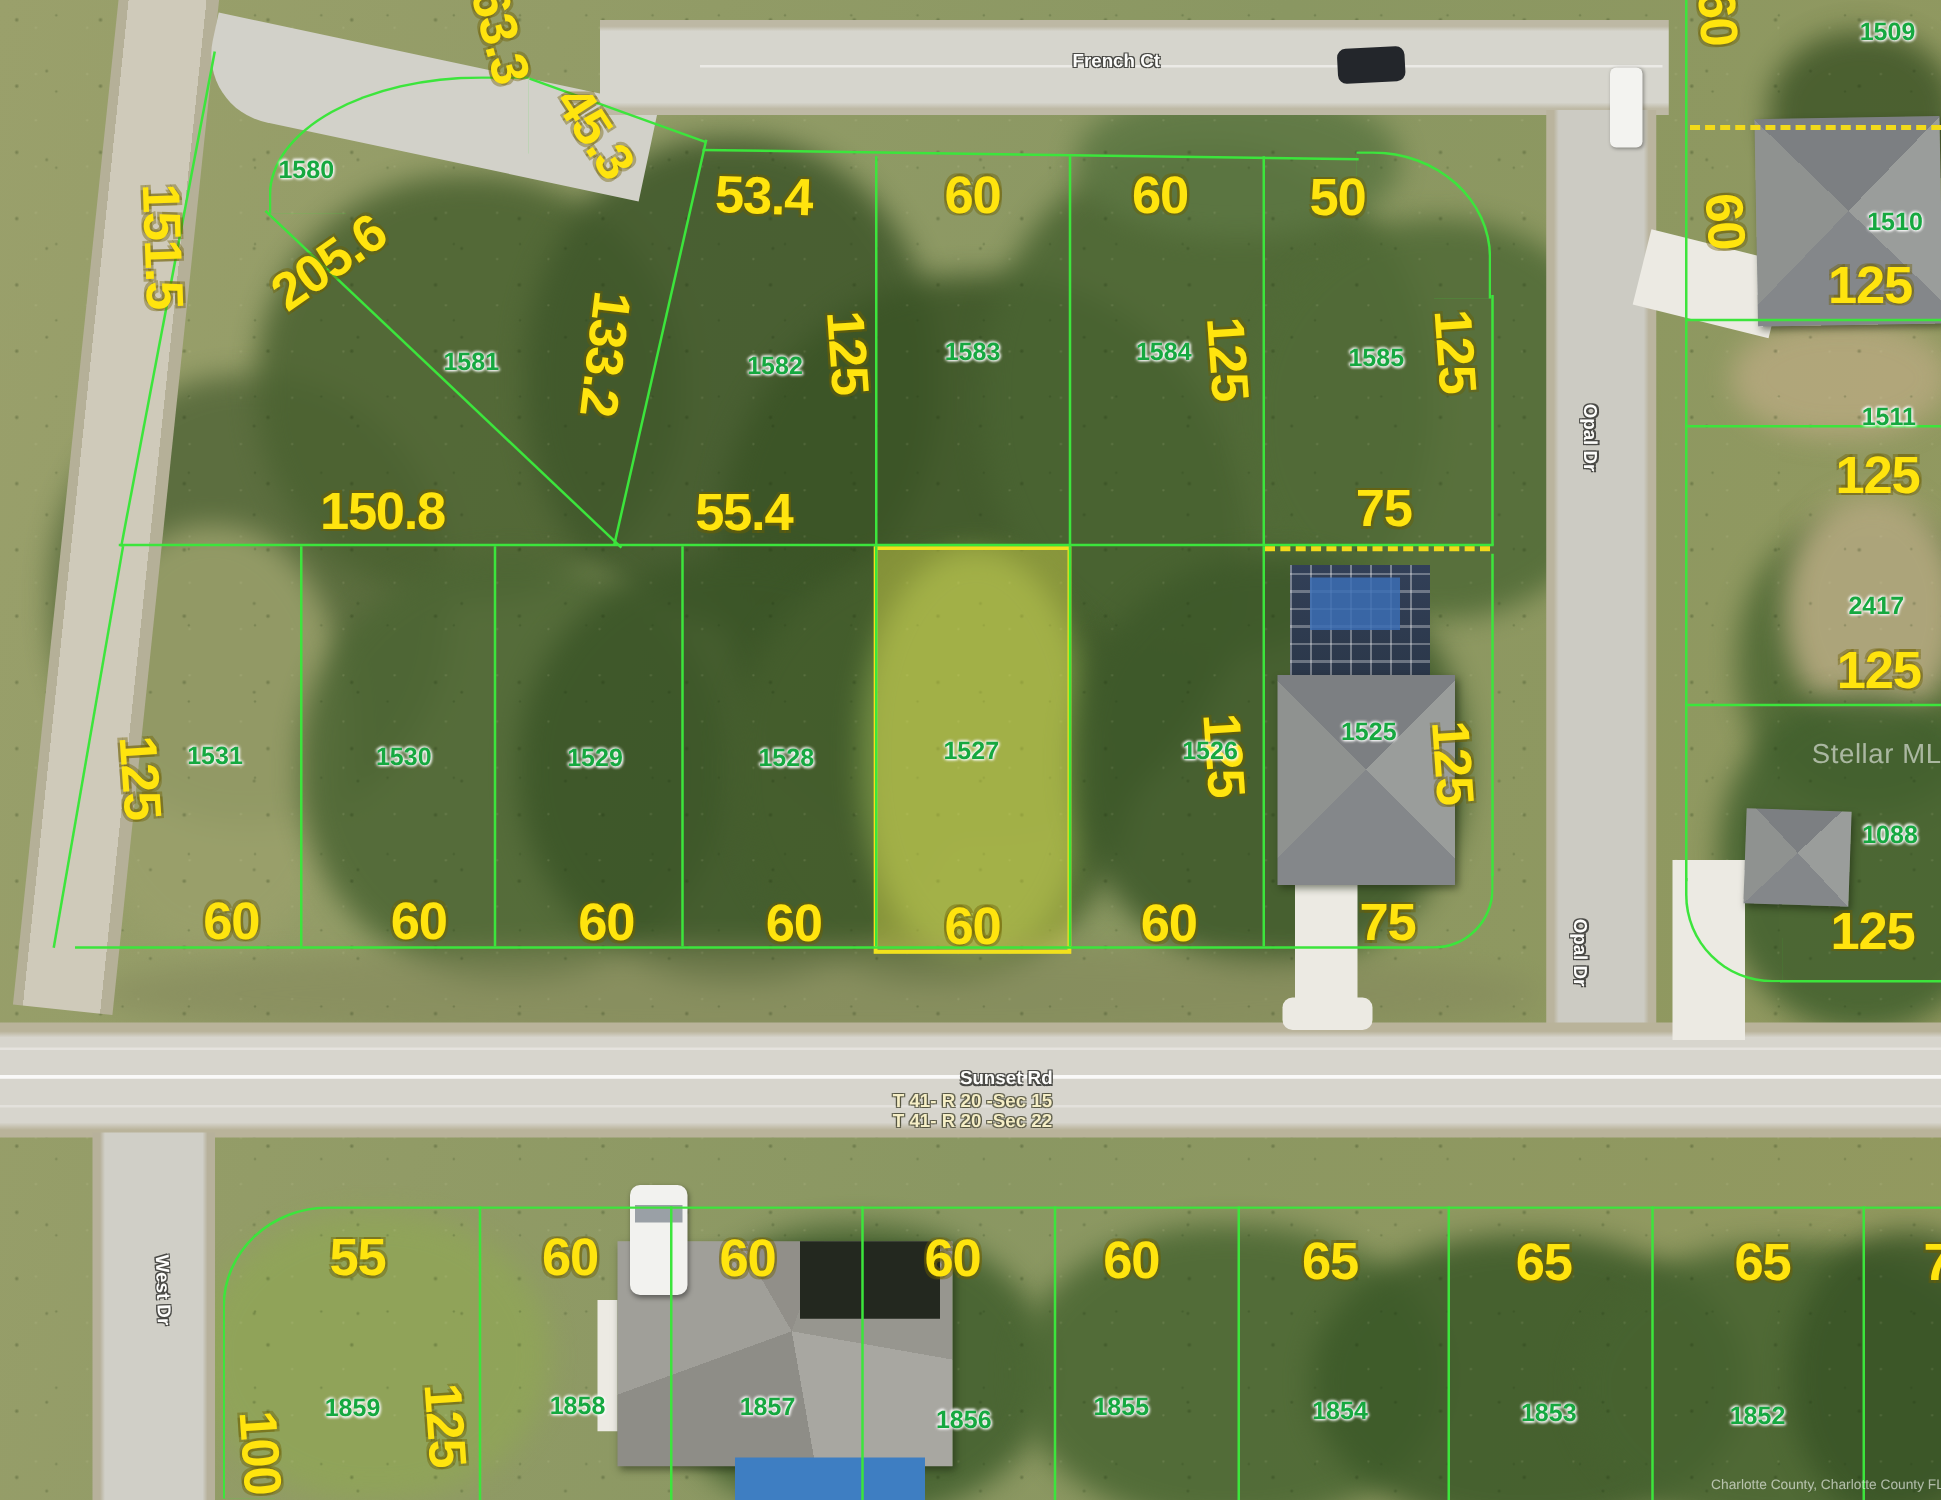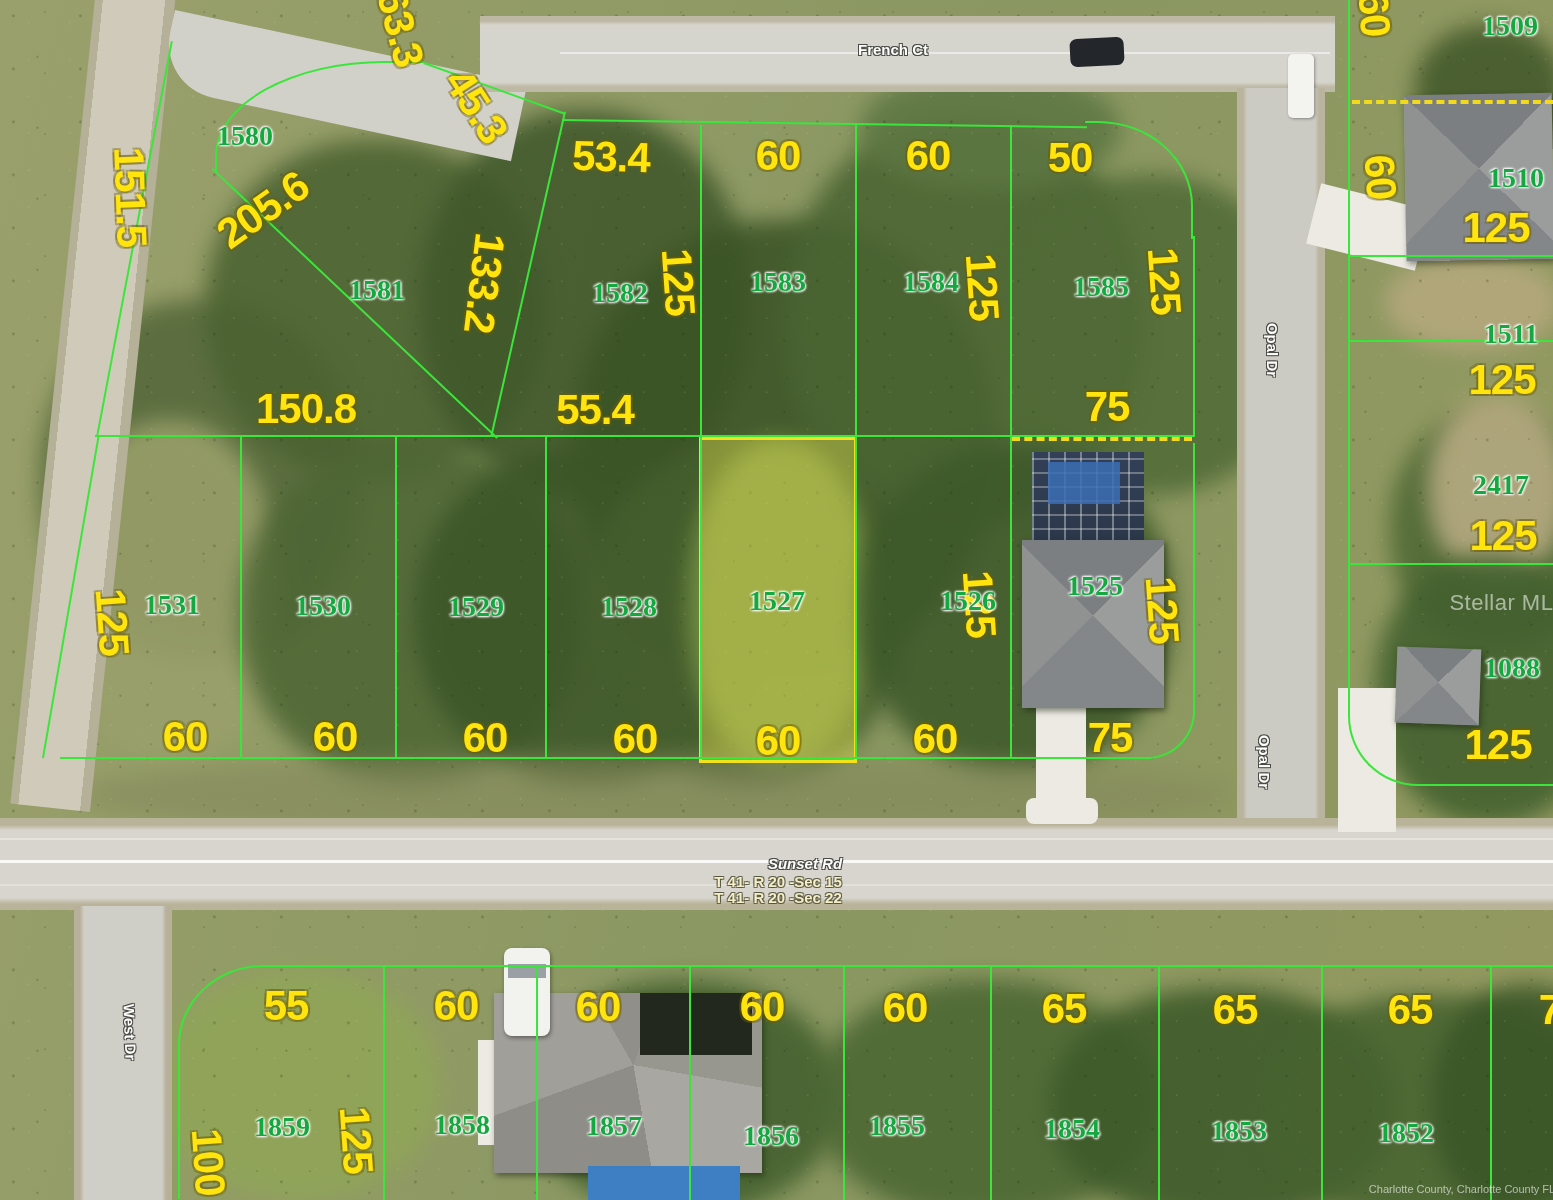--- a/index.html
+++ b/index.html
@@ -19,23 +19,23 @@
   .glh{height:2px;}
   .glv{width:2px;}
   .gdiag{height:2px;transform-origin:0 0;}
   .garc{border-color:#3ce53c;border-style:solid;border-width:0;background:transparent;}
   .ydash{border-top:4px dashed #f2da1a;height:0;}
   .white{background:#eceae3;}
   .label{white-space:nowrap;line-height:1;}
   .dim{font-size:42px;font-weight:bold;color:#ffe40e;letter-spacing:-1px;
        text-shadow:-2px -2px 0 rgba(110,95,0,.4),2px 2px 0 rgba(110,95,0,.4),
                    -2px 2px 0 rgba(110,95,0,.4),2px -2px 0 rgba(110,95,0,.4);}
-  .parcel{font-size:28px;font-weight:bold;color:#16a840;
+  .parcel{font-size:20px;font-weight:bold;color:#16a840;
        text-shadow:0 0 3px rgba(255,255,255,.9),0 0 3px rgba(255,255,255,.9),
-                   1px 1px 2px rgba(255,255,255,.8),-1px -1px 2px rgba(255,255,255,.8);font-family:Liberation Serif, serif;}
+                   1px 1px 2px rgba(255,255,255,.8),-1px -1px 2px rgba(255,255,255,.8);}
   .street{font-size:15px;font-weight:bold;color:#fdfdfb;
        text-shadow:-1px -1px 0 #4a4a46,1px 1px 0 #4a4a46,1px -1px 0 #4a4a46,-1px 1px 0 #4a4a46;}
   .section{font-size:15px;font-weight:bold;color:#f5eec6;
        text-shadow:-1px -1px 0 rgba(80,80,60,.8),1px 1px 0 rgba(80,80,60,.8),
                    1px -1px 0 rgba(80,80,60,.8),-1px 1px 0 rgba(80,80,60,.8);}
   .watermark{font-size:22px;color:rgba(255,255,255,.55);letter-spacing:.5px;}
   .copyright{font-size:11px;color:rgba(255,255,255,.6);}
   .highlight{border:3px solid #f2e11c;background:rgba(240,235,80,.38);}
   .roofA{background:conic-gradient(from 45deg at 50% 45%, #9a9d9b 0 90deg, #84878a 90deg 180deg, #8f9290 180deg 270deg, #7c7f82 270deg 360deg);box-shadow:2px 3px 6px rgba(20,30,10,.5);}
   .cage{background:
@@ -217,21 +217,21 @@
       <span class="label parcel" style="left: 462px; top: 1125px; transform: translate(-50%, -50%) rotate(0deg);">1858</span>
       <span class="label parcel" style="left: 614px; top: 1126px; transform: translate(-50%, -50%) rotate(0deg);">1857</span>
       <span class="label parcel" style="left: 771px; top: 1136px; transform: translate(-50%, -50%) rotate(0deg);">1856</span>
       <span class="label parcel" style="left: 897px; top: 1126px; transform: translate(-50%, -50%) rotate(0deg);">1855</span>
       <span class="label parcel" style="left: 1072px; top: 1129px; transform: translate(-50%, -50%) rotate(0deg);">1854</span>
       <span class="label parcel" style="left: 1239px; top: 1131px; transform: translate(-50%, -50%) rotate(0deg);">1853</span>
       <span class="label parcel" style="left: 1406px; top: 1133px; transform: translate(-50%, -50%) rotate(0deg);">1852</span>
       <span class="label street" style="left: 893px; top: 49px; transform: translate(-50%, -50%) rotate(0deg);">French Ct</span>
       <span class="label street" style="left: 1272px; top: 350px; transform: translate(-50%, -50%) rotate(90deg);">Opal Dr</span>
       <span class="label street" style="left: 1264px; top: 762px; transform: translate(-50%, -50%) rotate(90deg);">Opal Dr</span>
-      <span class="label street" style="left: 805px; top: 863px; transform: translate(-50%, -50%) rotate(0deg); font-style: italic;">Sunset Rd</span>
+      <span class="label street" style="left: 805px; top: 863px; transform: translate(-50%, -50%) rotate(0deg);">Sunset Rd</span>
       <span class="label street" style="left: 130px; top: 1032px; transform: translate(-50%, -50%) rotate(88deg);">West Dr</span>
       <span class="label section" style="left: 778px; top: 881px; transform: translate(-50%, -50%) rotate(0deg);">T 41- R 20 -Sec 15</span>
       <span class="label section" style="left: 778px; top: 897px; transform: translate(-50%, -50%) rotate(0deg);">T 41- R 20 -Sec 22</span>
       <span class="label watermark" style="left: 1509px; top: 603px; transform: translate(-50%, -50%) rotate(0deg);">Stellar MLS</span>
       <span class="label copyright" style="left: 1462px; top: 1189px; transform: translate(-50%, -50%) rotate(0deg);">Charlotte County, Charlotte County FL</span>
     </div>
 
 </div>
 
 </body></html>

